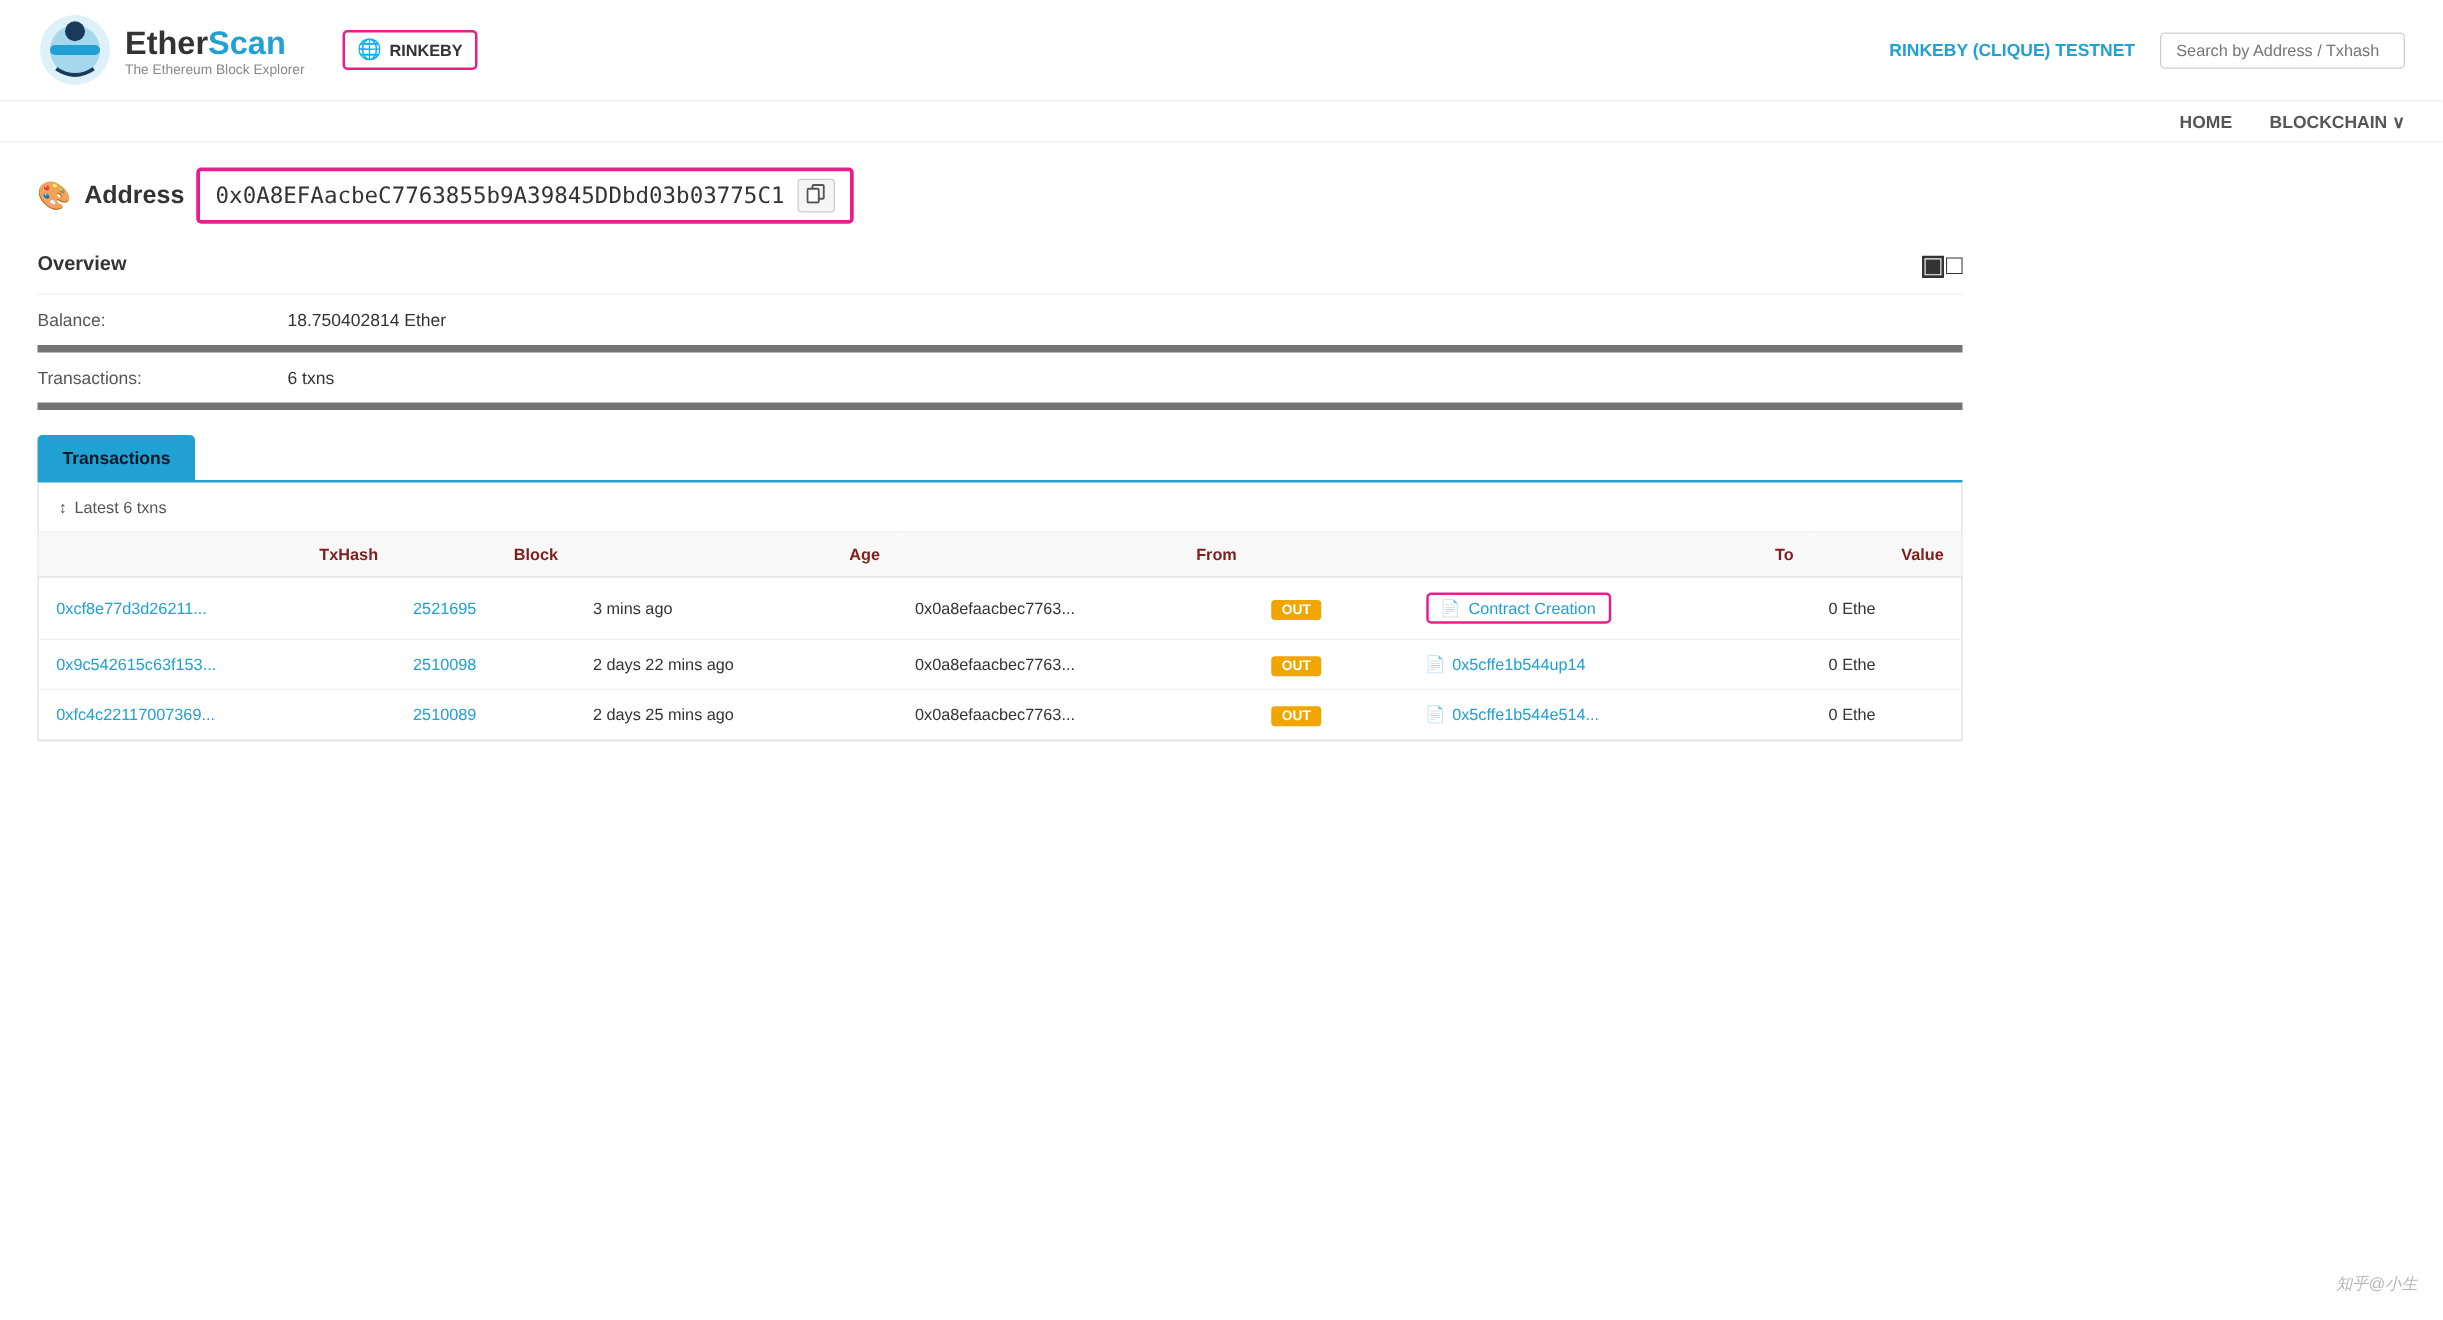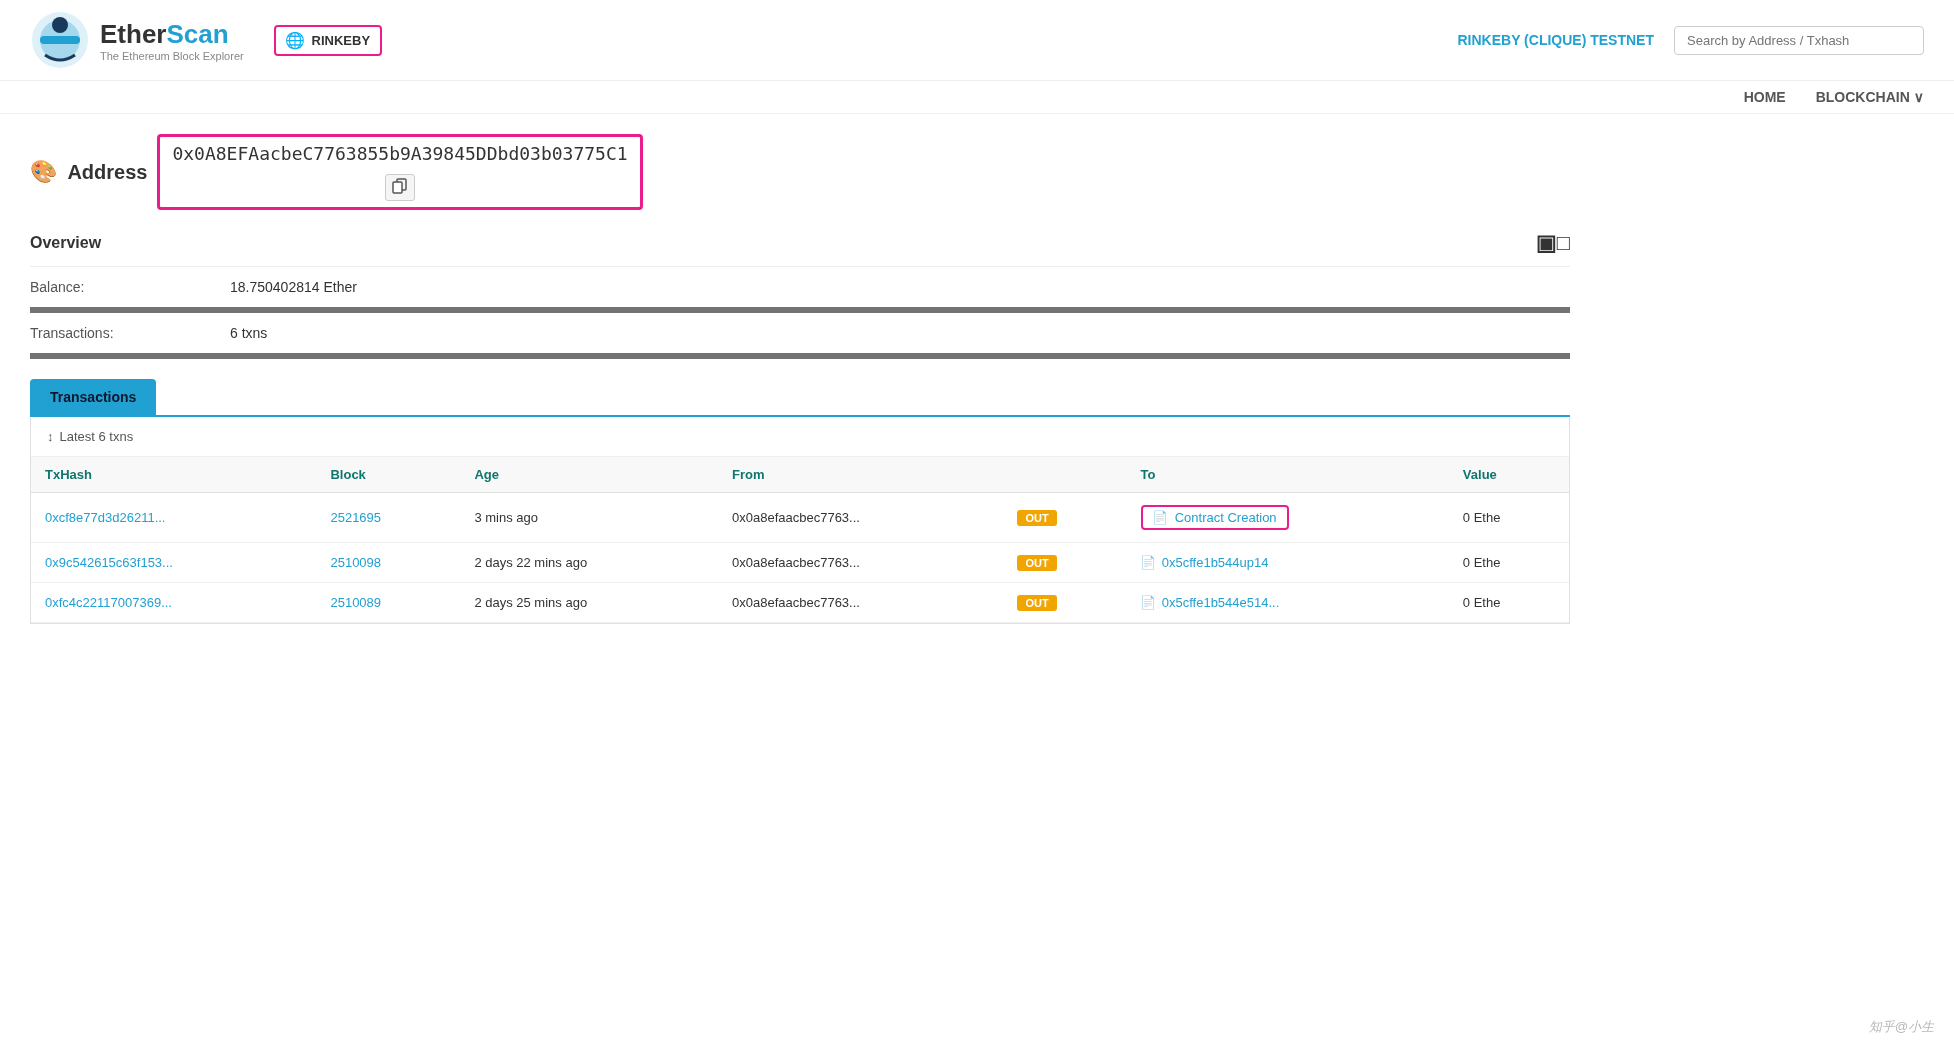--- a/index.html
+++ b/index.html
@@ -62,21 +62,21 @@
       color: #21a0d2;
       font-weight: bold;
       font-size: 14px;
     }
     .search-box {
       border: 1px solid #ccc;
       border-radius: 4px;
       padding: 6px 12px;
       font-size: 13px;
       color: #999;
-      width: 250px;
+      width: 196px;
     }
 
     
     .nav {
       display: flex;
       justify-content: flex-end;
       align-items: center;
       padding: 8px 30px;
       border-bottom: 1px solid #eee;
       gap: 30px;
@@ -116,21 +116,20 @@
       color: #333;
     }
     .address-box {
       border: 3px solid #e91e8c;
       border-radius: 4px;
       padding: 6px 12px;
       display: flex;
       align-items: center;
       gap: 10px;
       background: #fff;
-      flex-direction: column;
     }
     .address-value {
       font-size: 18px;
       color: #333;
       font-family: monospace;
     }
     .copy-btn {
       background: #f5f5f5;
       border: 1px solid #ccc;
       border-radius: 3px;
@@ -201,26 +200,26 @@
       align-items: center;
       gap: 6px;
       border-bottom: 1px solid #eee;
     }
     table {
       width: 100%;
       border-collapse: collapse;
       font-size: 13px;
     }
     thead th {
-      text-align: left;
+      text-align: right;
       padding: 10px 14px;
       background: #f8f8f8;
       border-bottom: 1px solid #e0e0e0;
       font-weight: bold;
-      color: #0f766e;
+      color: #7f1d1d;
     }
     tbody td {
       padding: 12px 14px;
       border-bottom: 1px solid #f0f0f0;
       vertical-align: middle;
     }
     .link-blue {
       color: #21a0d2;
       text-decoration: none;
     }

